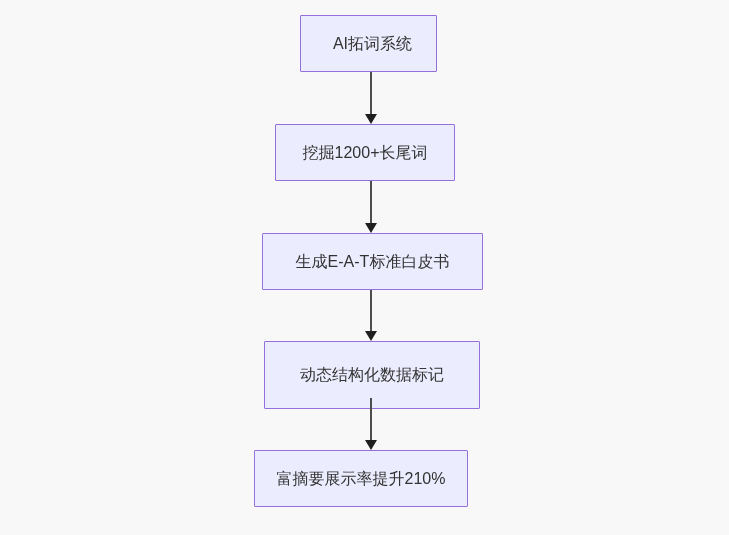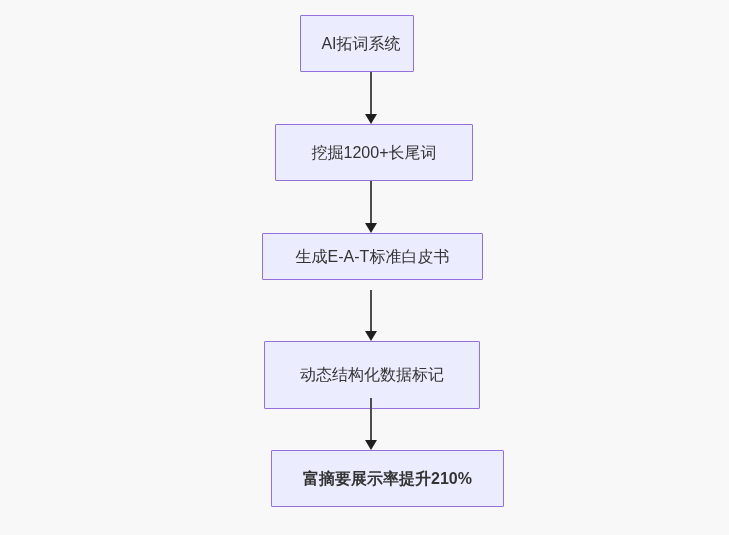--- a/index.html
+++ b/index.html
@@ -28,25 +28,25 @@
     border-radius: 1px;
     display: flex;
     align-items: center;
     justify-content: center;
     color: #333333;
     font-size: 16px;
     line-height: 1.2;
     text-align: center;
     white-space: nowrap;
   }
-  .node-1 { left: 300px; top: 15px;  width: 114px; height: 57px; padding-left: 8px; }
-  .node-2 { left: 275px; top: 124px; width: 198px; height: 57px; }
-  .node-3 { left: 262px; top: 233px; width: 221px; height: 47px; align-items: center; }
+  .node-1 { left: 300px; top: 15px;  width: 137px; height: 57px; padding-left: 8px; }
+  .node-2 { left: 275px; top: 124px; width: 180px; height: 57px; }
+  .node-3 { left: 262px; top: 233px; width: 221px; height: 57px; align-items: center; }
   .node-4 { left: 264px; top: 341px; width: 216px; height: 68px; }
-  .node-5 { left: 271px; top: 450px; width: 233px; height: 57px; font-weight: bold; }
+  .node-5 { left: 254px; top: 450px; width: 214px; height: 57px; }
 
   .arrow {
     position: absolute;
     left: 370px;        
     width: 2px;
     background: #4d4d4d;
   }
   .arrow::after {
     content: "";
     position: absolute;

